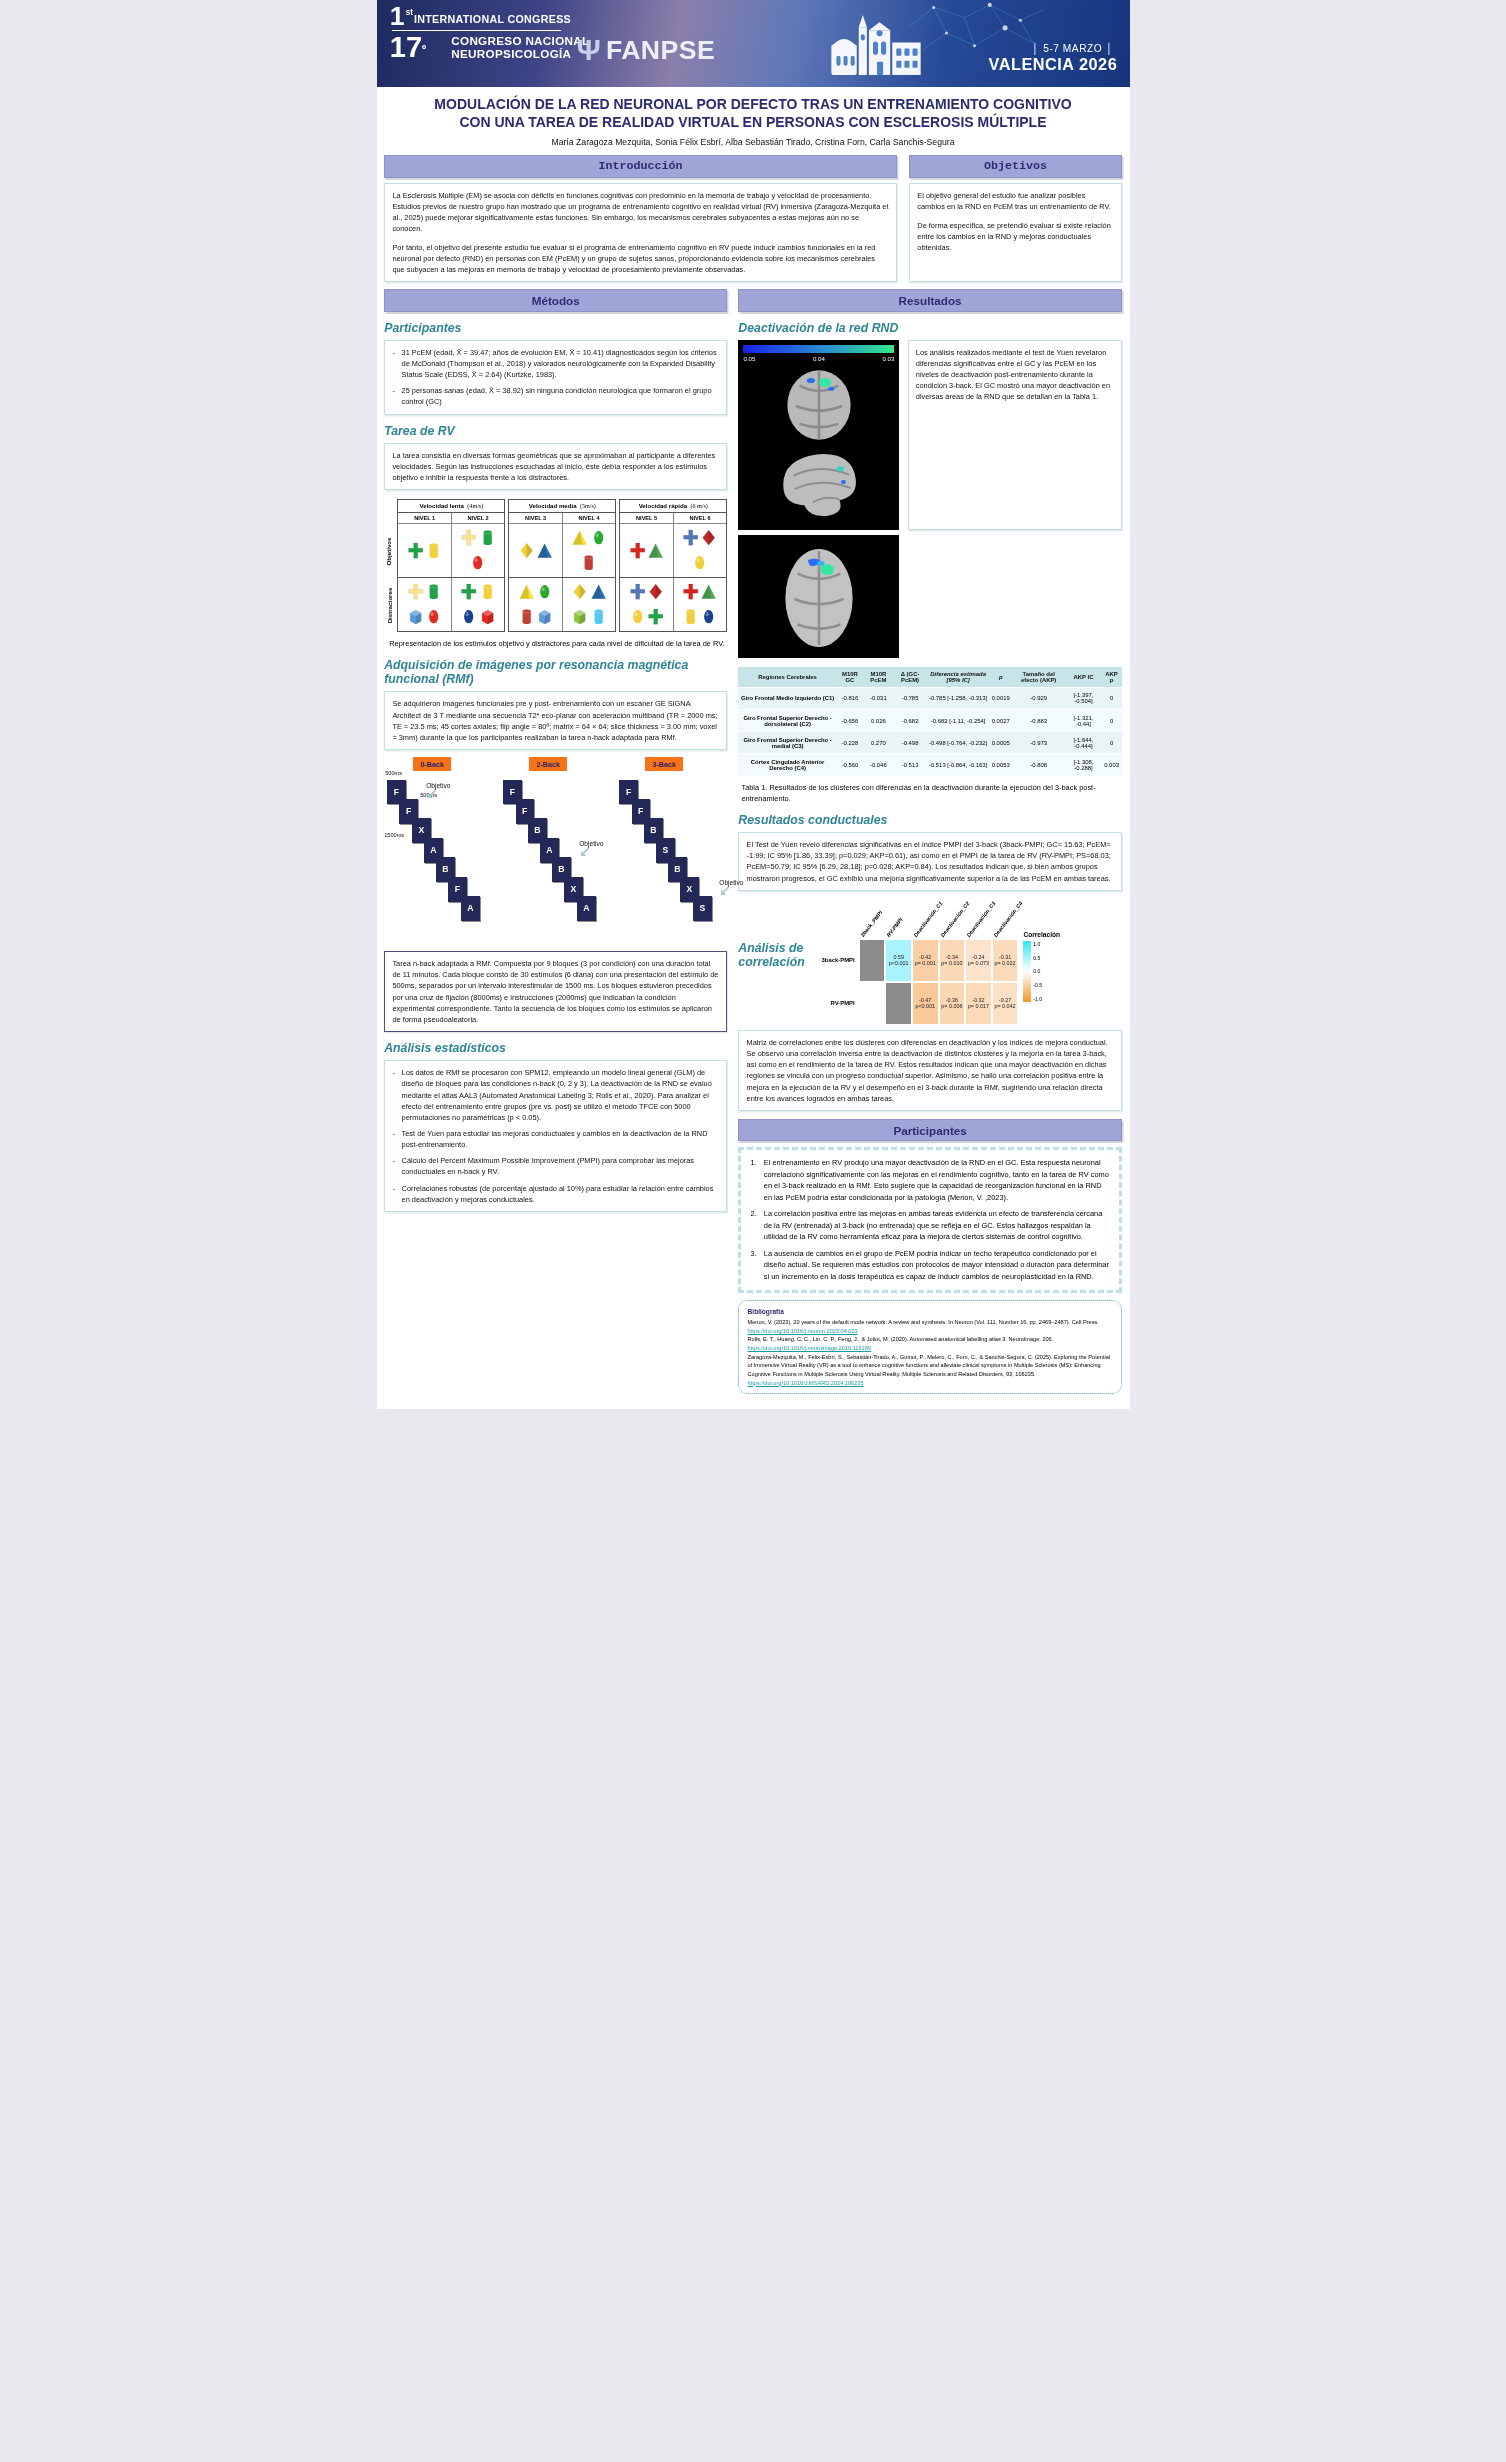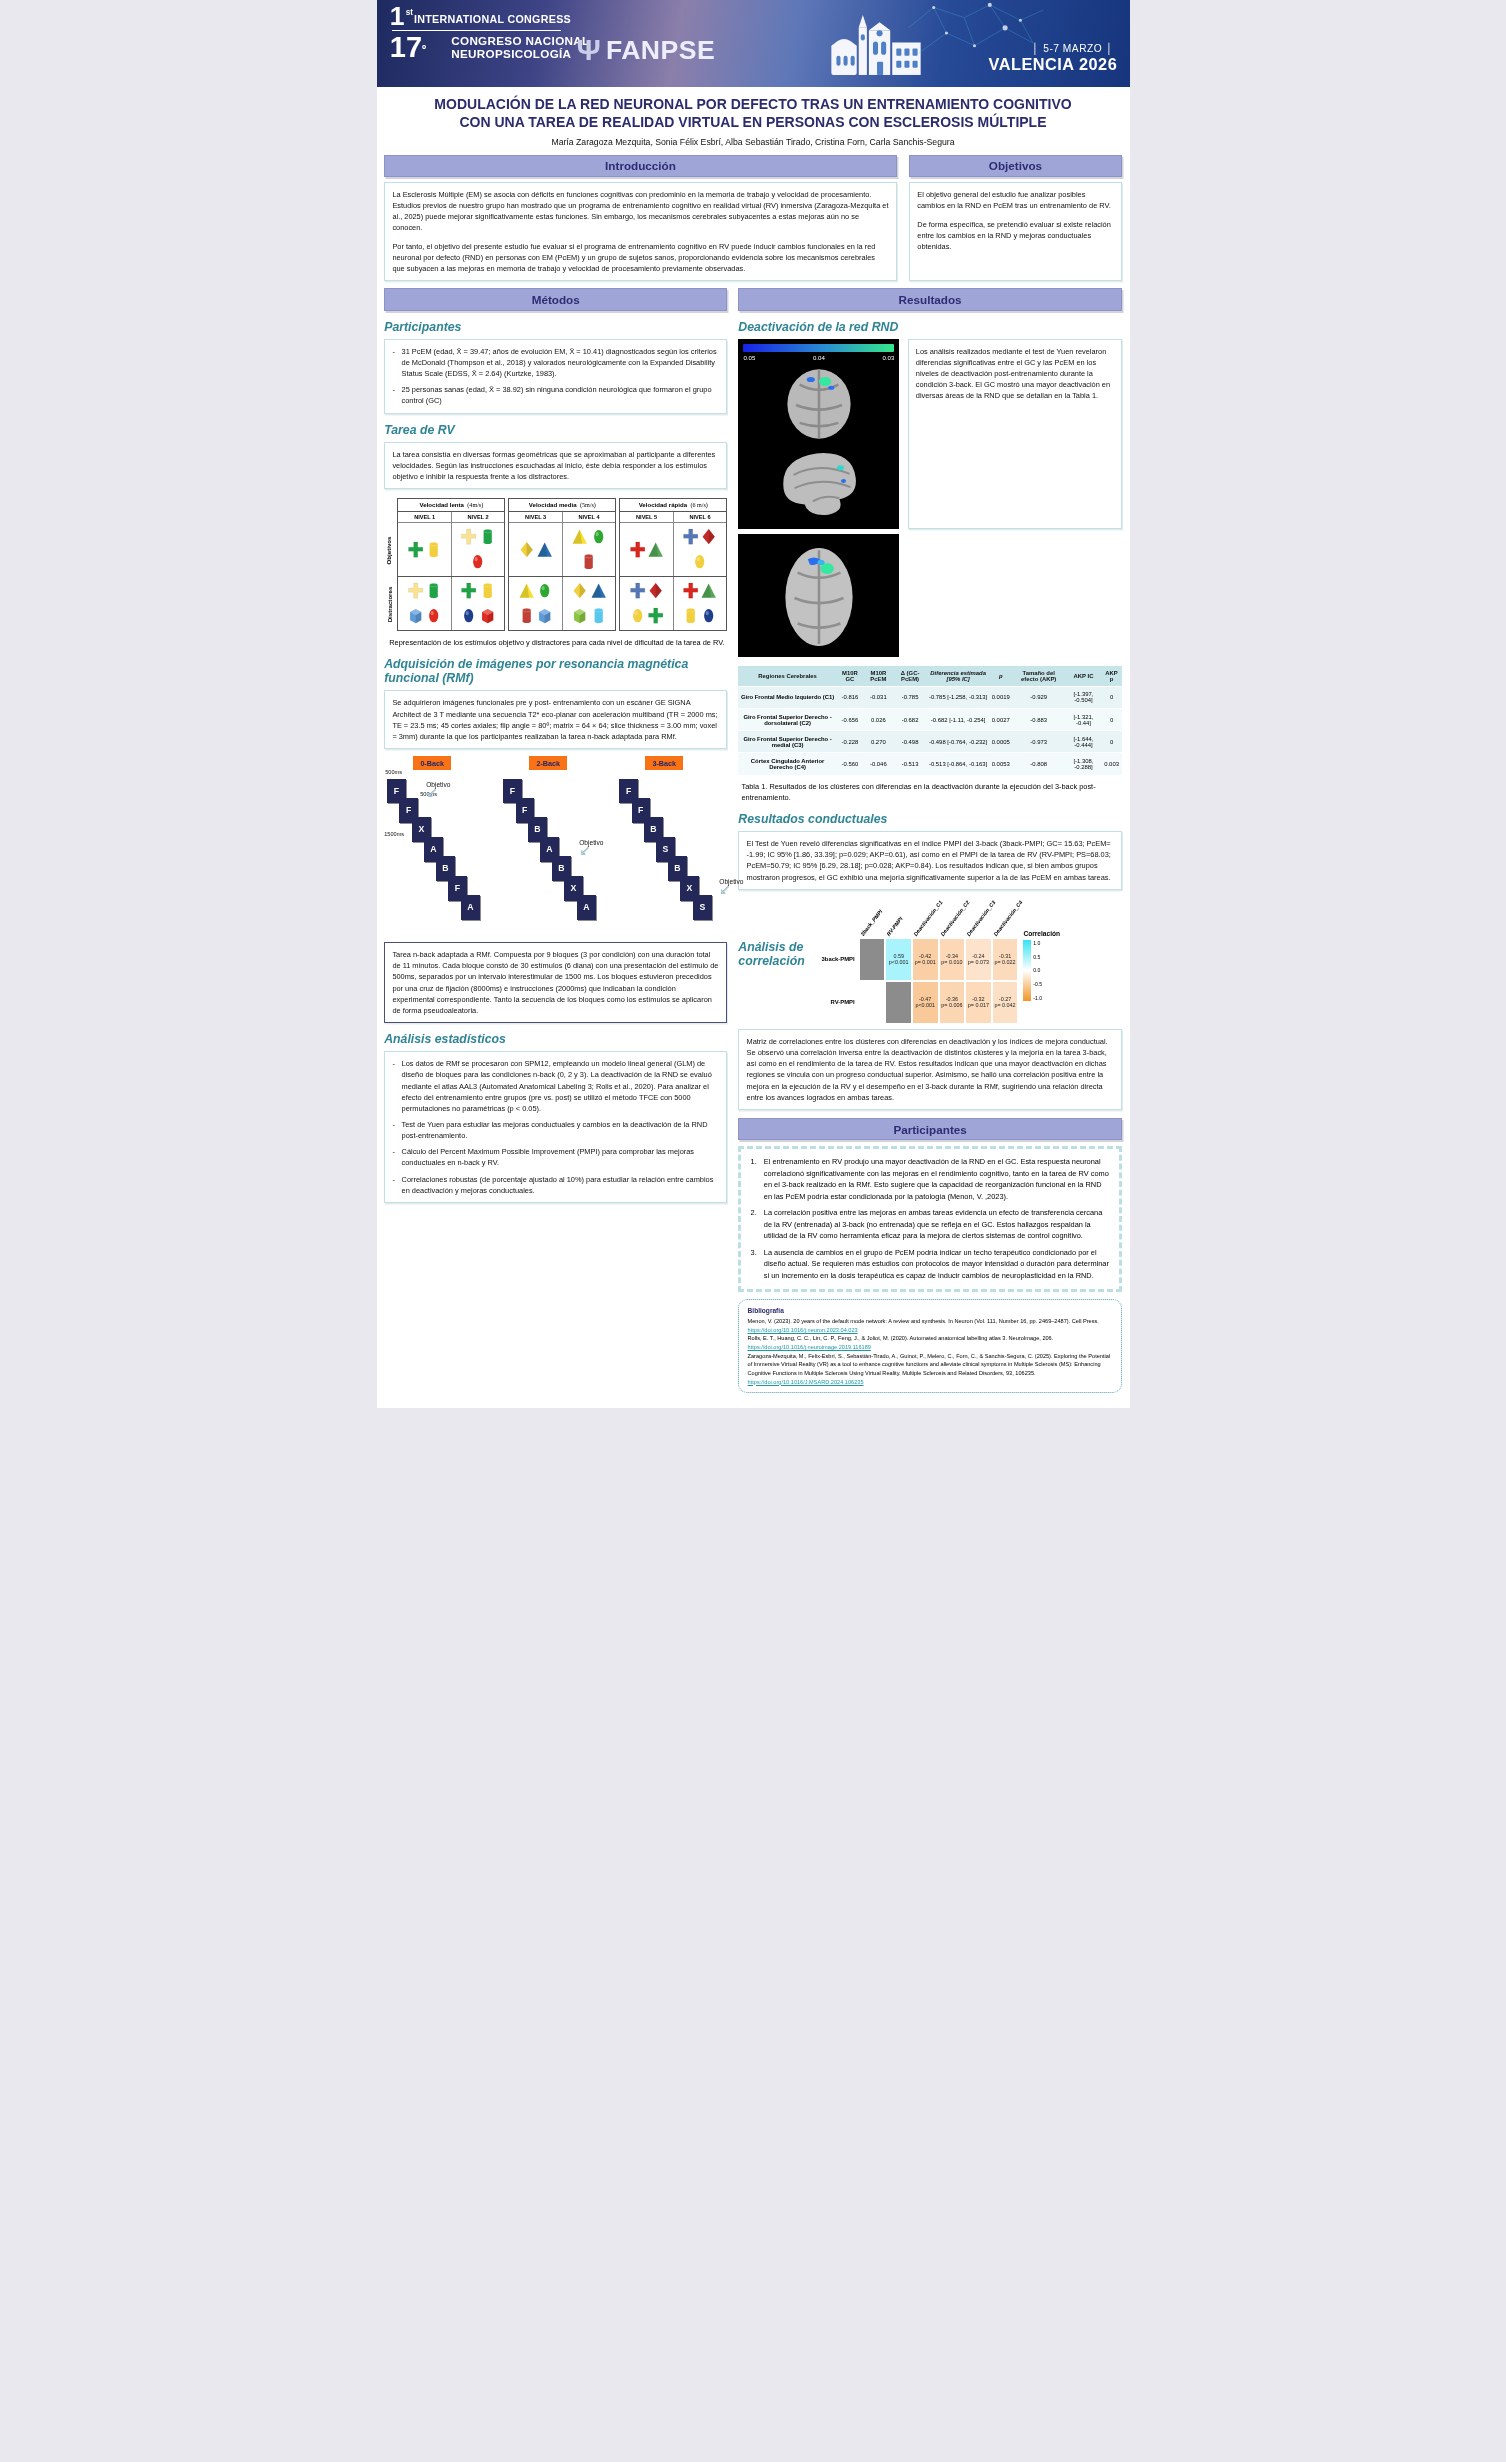--- a/index.html
+++ b/index.html
@@ -28,21 +28,21 @@
   .valencia { font-size:16.3px; font-weight:bold; letter-spacing:0.5px; margin-top:1px;}
   .bldg { position:absolute; left:450px; top:9.2px; }
   .net  { position:absolute; left:521px; top:-3.1px; opacity:.75;}
 
   
   .title-wrap { text-align:center; padding:8.2px 15.3px 2px; }
   .main-title { color:#2b2b6e; font-weight:bold; font-size:14px; line-height:1.3; }
   .authors { font-size:8.7px; color:#111; margin-top:5.1px; }
 
   
-  .bar-row { display:flex; gap:12.3px; padding:6.1px 7.7px 0; }
+  .bar-row { display:flex; gap:12.3px; padding:6.1px 7.7px 0;font-family:Liberation Mono, monospace; }
   .sec-bar { background:#a0a5d8; border:0.5px solid #8d92c8; text-align:center;
     font-size:11.7px; font-weight:bold; color:#2e2c73; padding:3.6px 0;
     box-shadow:1.5px 2px 0 rgba(130,130,150,.35); }
   .w-main { flex:0 0 69.5%; }
   .w-side { flex:1; }
   .half { width:100%; }
 
   
   .tealbox { background:#fff; border:1px solid #bfe0e4; box-shadow:1px 1.5px 0 rgba(150,170,175,.25);
     padding:6.1px 7.2px; font-size:7.4px; line-height:1.5; color:#111; }
@@ -515,21 +515,21 @@
             <div class="nb-card" style="left: 3.1px; top: 22.5px;">F</div>
             <div class="nb-card" style="left: 15.3px; top: 42px;">F</div>
             <div class="nb-card" style="left: 28px; top: 61px;">B</div>
             <div class="nb-card" style="left: 40px; top: 81px;">S</div>
             <div class="nb-card" style="left: 52px; top: 100px;">B</div>
             <div class="nb-card" style="left: 64px; top: 120px;">X</div>
             <div class="nb-card" style="left: 77px; top: 139px;">S</div>
             <div class="nb-obj" style="left: 103px; top: 122px;"><span>Objetivo</span><span class="nb-arrow">↙</span></div>
           </div>
         </div>
-      <div class="tealbox" style="border-color:#49507a; border-width:1px; margin-top:2px;">
+      <div class="tealbox" style="border-color:#49507a; border-width:1px; margin-top:10px;">
         <p>Tarea n-back adaptada a RMf. Compuesta por 9 bloques (3 por condición) con una duración total de 11 minutos.  Cada bloque constó de 30 estímulos (6 diana) con una presentación del estímulo de 500ms, separados por un intervalo interestimular de 1500 ms. Los bloques estuvieron precedidos por una cruz de fijación (8000ms) e instrucciones (2000ms) que indicaban la condición experimental correspondiente. Tanto la secuencia de los bloques como los estímulos se aplicaron de forma pseudoaleatoria.</p>
       </div>
 
       <div class="teal-h">Análisis estadísticos</div>
       <div class="tealbox" id="stats-box">
           <div class="dash">
             <span class="m">-</span>
             <span>Los datos de RMf se procesaron con SPM12, empleando un modelo lineal general (GLM) de diseño de bloques para las condiciones n-back (0, 2 y 3). La deactivación de la RND se evaluó mediante el atlas AAL3 (Automated Anatomical Labeling 3; Rolls et al., 2020). Para analizar el efecto del entrenamiento entre grupos (pre vs. post) se utilizó el método TFCE con 5000 permutaciones no paramétricas (p &lt; 0.05).</span>
           </div>
           <div class="dash">

